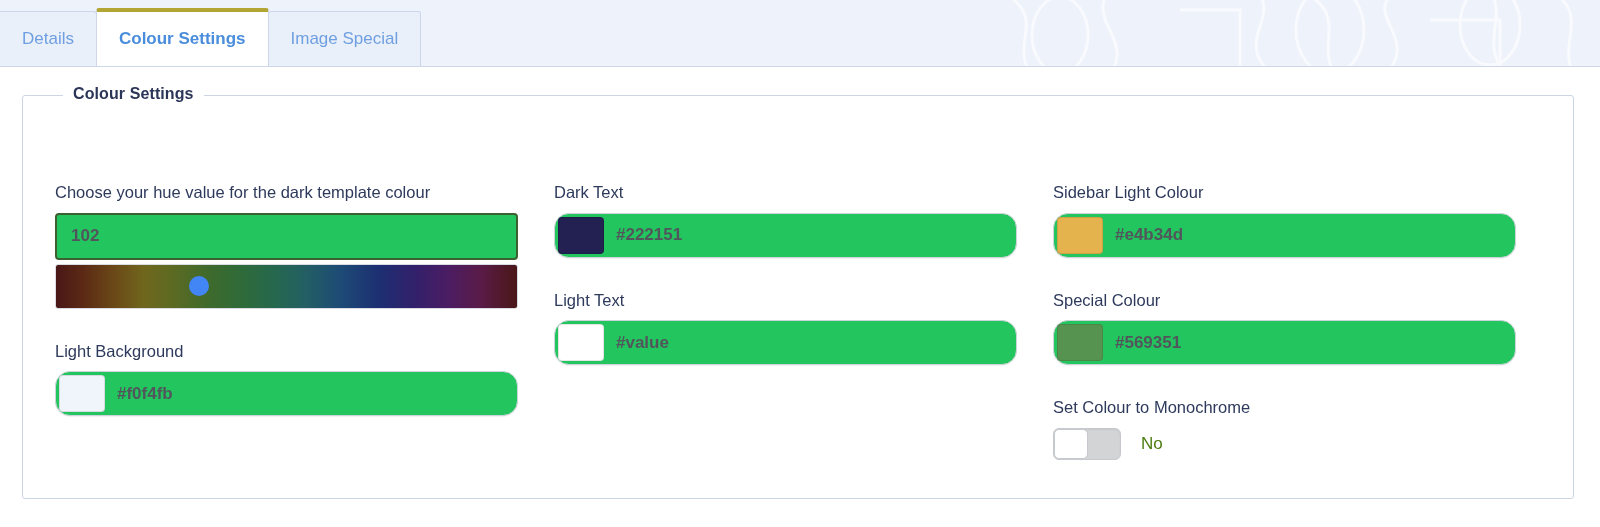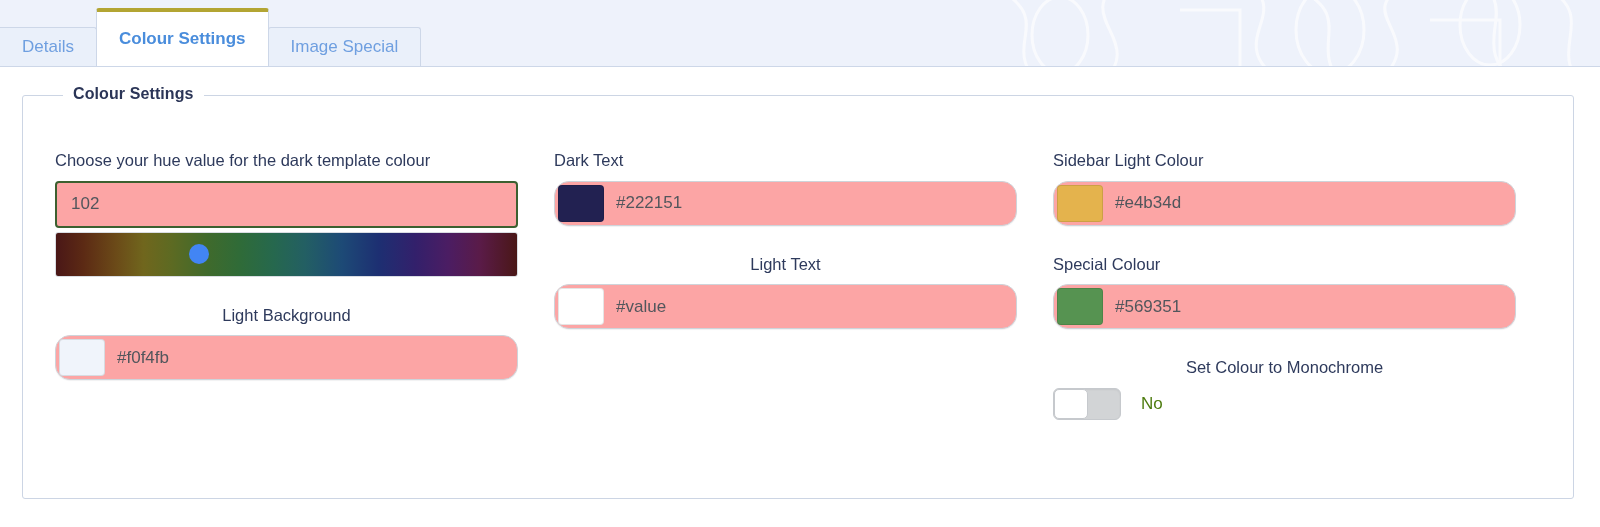--- a/index.html
+++ b/index.html
@@ -35,21 +35,21 @@
     align-items: flex-end;
     height: 100%;
     padding-left: 0px;
     box-sizing: border-box;
   }
   .tab {
     position: relative;
     display: flex;
     align-items: center;
     justify-content: center;
-    height: 39px;
+    height: 55px;
     box-sizing: border-box;
     padding: 0 22px;
     font-size: 17px;
     color: #6f9fe0;
     background: #eaf0fa;
     border: 1px solid #cdd7e8;
     border-bottom: none;
     border-radius: 3px 3px 0 0;
     margin-right: -1px;
     cursor: pointer;
@@ -98,41 +98,42 @@
   }
 
   
   .cols {
     display: flex;
     gap: 36px;
     padding-top: 28px;
   }
   .col { width: 463px; flex: 0 0 463px; }
 
-  .field { margin-bottom: 28px; }
-  .field:last-child { margin-bottom: 0; text-align: center; }
+  .field { margin-bottom: 28px; margin-top: 32px; }
+  .field:last-child { margin-bottom: 0; }
 
   .field-label {
     display: block;
     font-size: 16.5px;
     color: #2e3a5c;
     margin-bottom: 10px;
     line-height: 1.25;
   }
 
   
   .input {
     height: 45px;
     box-sizing: border-box;
-    background: #fca5a5;
+    background: #22c55e;
     border: 1px solid #ced4da;
     border-radius: 4px;
     display: flex;
     align-items: center;
     box-shadow: 0 1px 1px rgba(16,24,40,.06);
+    font-weight: bold;
   }
   .input.text-input {
     padding: 0 14px;
     font-size: 17px;
     color: #52565c;
   }
   .input.hue-input {
     border: 2px solid #3c6030;
     border-radius: 4px;
     height: 47px;

